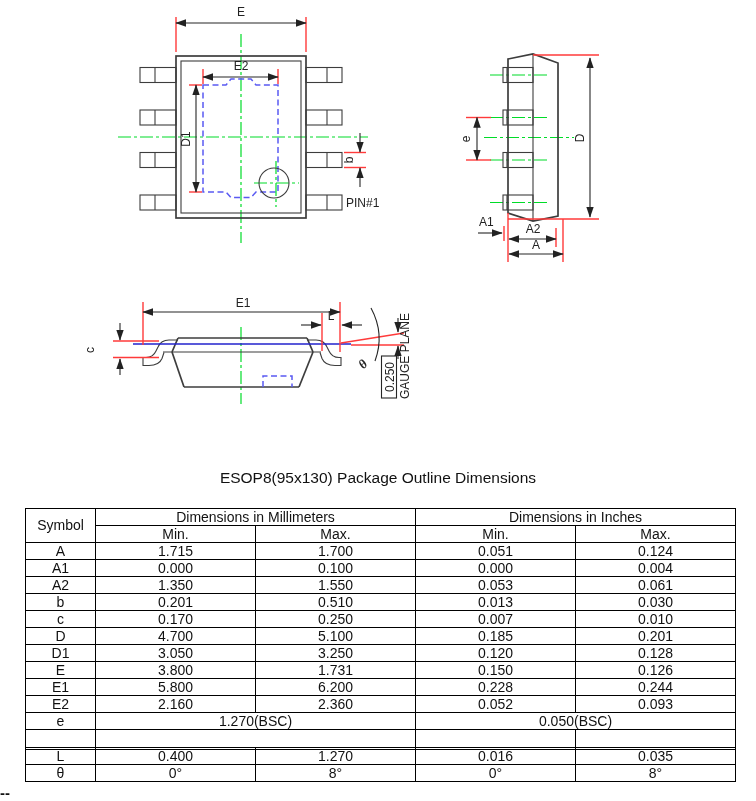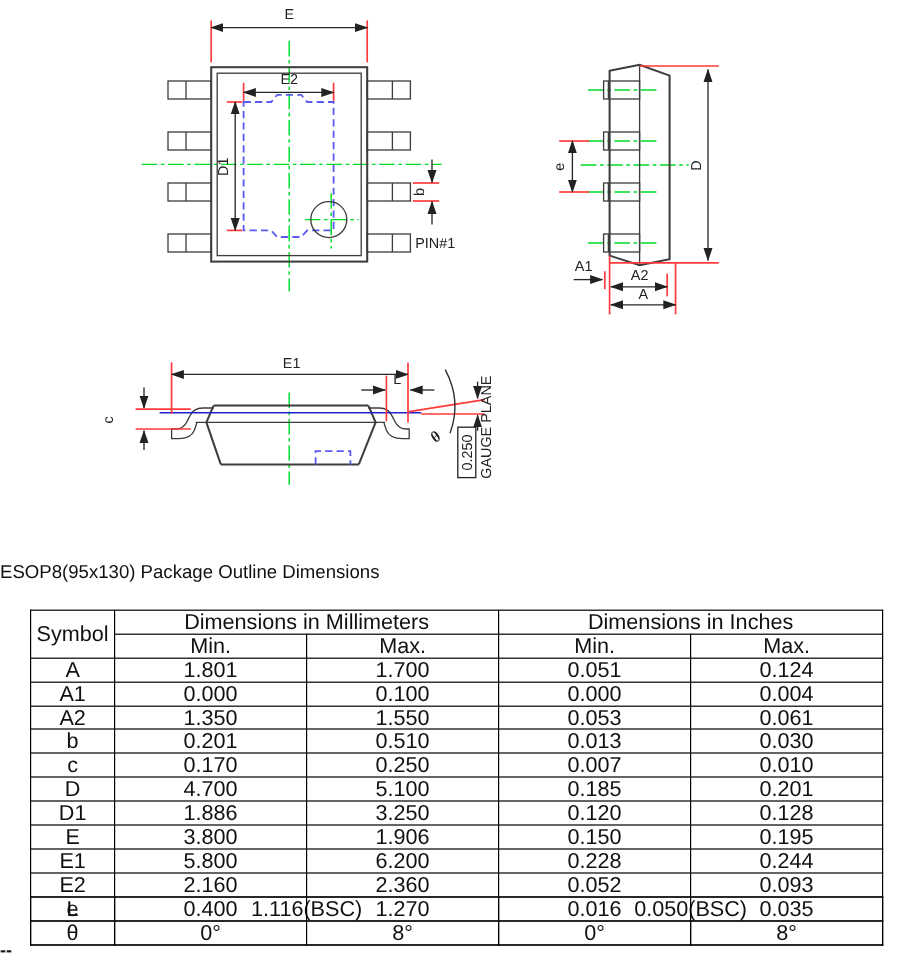--- a/index.html
+++ b/index.html
@@ -11,24 +11,24 @@
   .ol2 {stroke:var(--c-outline);stroke-width:1.1;fill:none;}
   .dim {stroke:var(--c-dim);stroke-width:1.1;fill:none;}
   .red {stroke:var(--c-red);stroke-width:1.4;fill:none;}
   .grn {stroke:var(--c-green);stroke-width:1.2;fill:none;stroke-dasharray:13 3 3 3;}
   .bld {stroke:var(--c-blue);stroke-width:1.5;fill:none;stroke-dasharray:6 3.5;}
   .blu {stroke:var(--c-gauge);stroke-width:1.3;fill:none;}
   text.lab{font-family:"Liberation Sans",sans-serif;font-size:12px;fill:#222;}
   text.theta{font-family:"Liberation Serif",serif;font-style:italic;font-weight:bold;
              font-size:13px;fill:#222;}
   
-  .title{position:absolute;left:0;top:469px;width:100%;
+  .title{position:absolute;left:0;top:469px;width:100%;text-align:center;
          font-size:15.5px;color:#111;}
   
-  table{border-collapse:collapse;table-layout:fixed;font-size:18px;color:#111;}
+  table{border-collapse:collapse;table-layout:fixed;font-size:14px;color:#111;}
   .tbl{position:absolute;left:25px;width:710px;}
   .tbl-main{top:508px;}
   .tbl-bottom{top:747px;}
   td,th{border:1.5px solid #000;text-align:center;vertical-align:middle;
         height:16px;padding:0;font-weight:normal;line-height:1.05;overflow:hidden;}
   tr.empty-row td{height:19px;}
   .footer-mark{position:absolute;left:0px;top:784px;font-size:15px;font-weight:bold;
                letter-spacing:0px;color:#111;}
 </style>
 </head>
@@ -245,21 +245,21 @@
       <tr>
         <th>Min.</th>
         <th>Max.</th>
         <th>Min.</th>
         <th>Max.</th>
       </tr>
     </thead>
     <tbody>
         <tr>
           <td>A</td>
-          <td>1.801</td>
+          <td>1.715</td>
           <td>1.700</td>
           <td>0.051</td>
           <td>0.124</td>
         </tr>
         <tr>
           <td>A1</td>
           <td>0.000</td>
           <td>0.100</td>
           <td>0.000</td>
           <td>0.004</td>
@@ -287,51 +287,51 @@
         </tr>
         <tr>
           <td>D</td>
           <td>4.700</td>
           <td>5.100</td>
           <td>0.185</td>
           <td>0.201</td>
         </tr>
         <tr>
           <td>D1</td>
-          <td>1.886</td>
+          <td>3.050</td>
           <td>3.250</td>
           <td>0.120</td>
           <td>0.128</td>
         </tr>
         <tr>
           <td>E</td>
           <td>3.800</td>
-          <td>1.906</td>
+          <td>1.731</td>
           <td>0.150</td>
-          <td>0.195</td>
+          <td>0.126</td>
         </tr>
         <tr>
           <td>E1</td>
           <td>5.800</td>
           <td>6.200</td>
           <td>0.228</td>
           <td>0.244</td>
         </tr>
         <tr>
           <td>E2</td>
           <td>2.160</td>
           <td>2.360</td>
           <td>0.052</td>
           <td>0.093</td>
         </tr>
       </tbody>
     <tbody>
       <tr>
         <td>e</td>
-        <td colspan="2">1.116(BSC)</td>
+        <td colspan="2">1.270(BSC)</td>
         <td colspan="2">0.050(BSC)</td>
       </tr>
       <tr class="empty-row">
         <td></td>
         <td colspan="2"></td>
         <td></td>
         <td></td>
       </tr>
     </tbody>
   </table>

